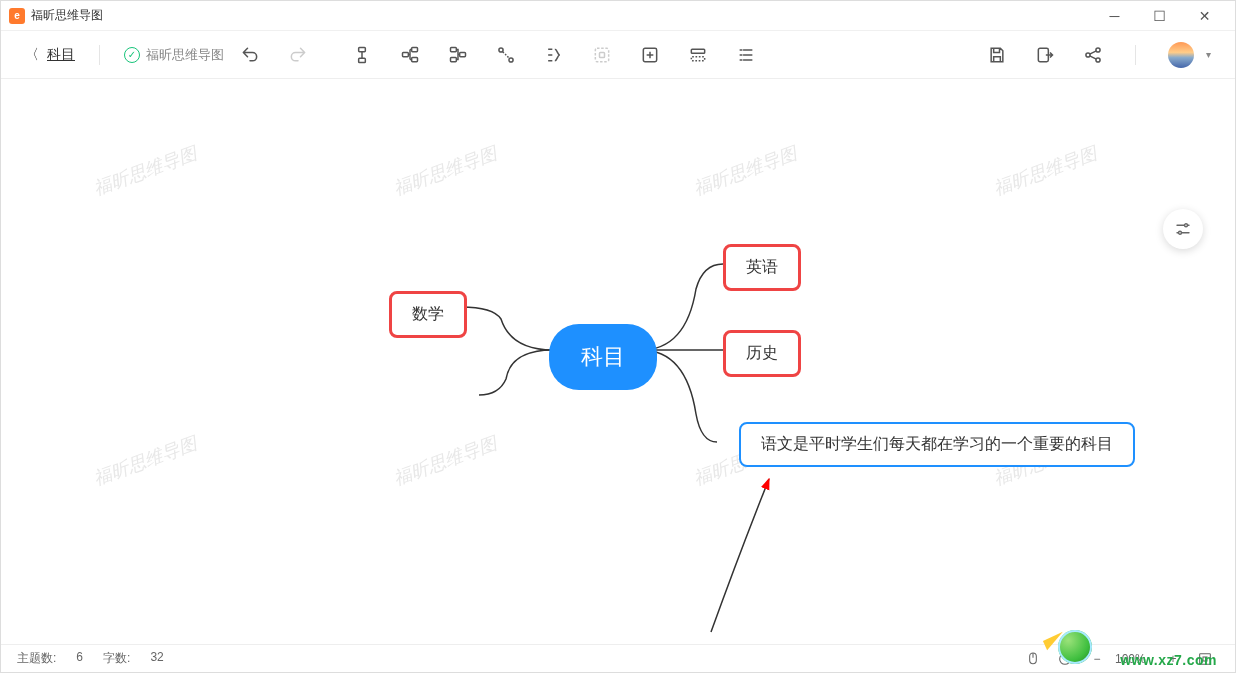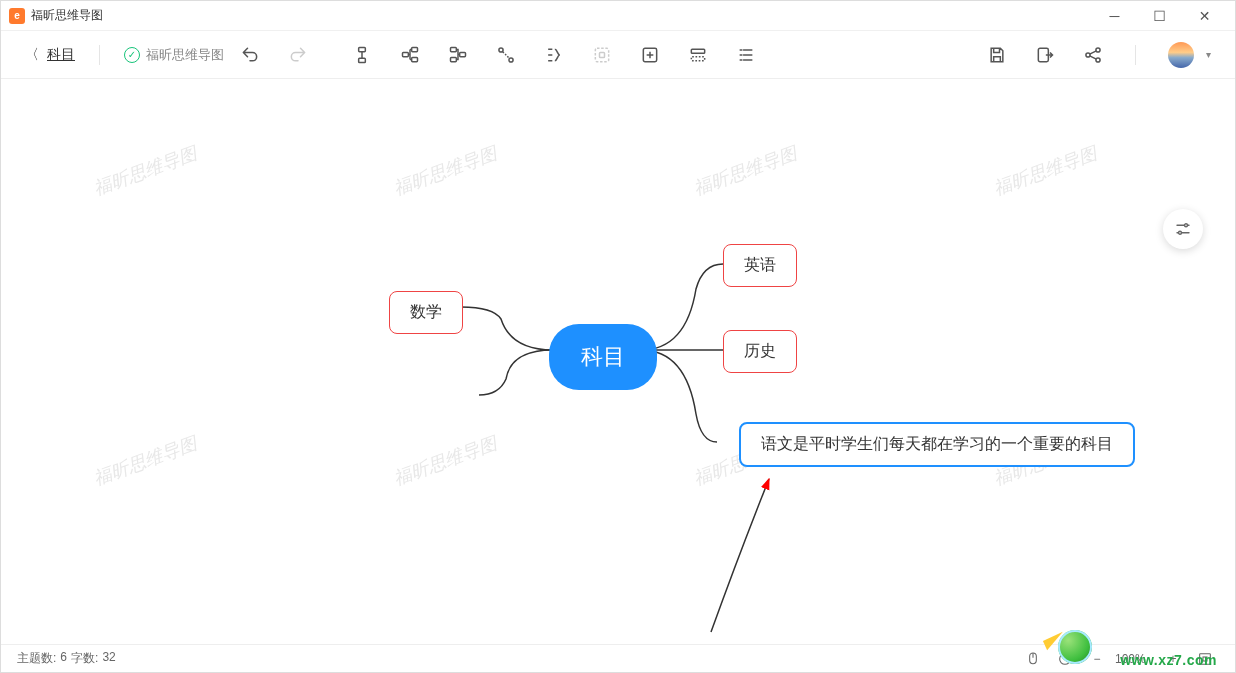--- a/index.html
+++ b/index.html
@@ -23,33 +23,33 @@
     .tool-btn { width: 36px; height: 36px; display: flex; align-items: center; justify-content: center; border-radius: 4px; cursor: pointer; color: #555; }
     .tool-btn.disabled { color: #ccc; cursor: default; }
     .spacer { flex: 1; }
     .avatar { width: 26px; height: 26px; border-radius: 50%; background: linear-gradient(to bottom, #ff9955 0%, #ffcc88 40%, #88aacc 60%, #4466aa 100%); margin-left: 8px; }
     .avatar-caret { font-size: 10px; color: #888; margin-left: 4px; }
 
     .canvas { position: relative; width: 100%; height: calc(100% - 30px - 48px - 28px); background: #fff; overflow: hidden; }
 
     .watermark { position: absolute; color: #e8e8e8; font-size: 18px; font-style: italic; transform: rotate(-20deg); pointer-events: none; user-select: none; }
 
-    .node { position: absolute; background: #fff; border: 1px solid #ef4444; border-radius: 8px; padding: 10px 20px; font-size: 16px; color: #333; display: flex; align-items: center; justify-content: center; cursor: pointer; }
+    .node { position: absolute; background: #fff; border: 3px solid #ef4444; border-radius: 8px; padding: 10px 20px; font-size: 16px; color: #333; display: flex; align-items: center; justify-content: center; cursor: pointer; }
     .node.central { background: #1e90ff; color: #fff; border: none; border-radius: 30px; font-size: 22px; padding: 18px 32px; }
     .node.selected { border: 2px solid #1e90ff; }
 
     .settings-fab { position: absolute; top: 130px; right: 32px; width: 40px; height: 40px; border-radius: 50%; background: #fff; box-shadow: 0 2px 8px rgba(0,0,0,0.15); display: flex; align-items: center; justify-content: center; cursor: pointer; color: #666; }
 
     .svg-layer { position: absolute; top: 0; left: 0; width: 100%; height: 100%; pointer-events: none; }
     .svg-layer path { stroke: #333; stroke-width: 1.5; fill: none; }
 
     .annotation-arrow { stroke: #ff0000; stroke-width: 2.5; fill: none; marker-end: url(#arrowhead); }
 
     .statusbar { position: absolute; bottom: 0; left: 0; right: 0; height: 28px; border-top: 1px solid #eee; display: flex; align-items: center; padding: 0 16px; font-size: 12px; color: #666; background: #fff; gap: 4px; }
-    .statusbar .stat-left { display: flex; gap: 4px; }
+    .statusbar .stat-left { display: flex; gap: 20px; }
     .statusbar .spacer { flex: 1; }
     .status-icon-btn { width: 28px; height: 24px; display: flex; align-items: center; justify-content: center; cursor: pointer; color: #666; }
     .zoom-val { min-width: 40px; text-align: left; }
 
     .ext-badge { position: absolute; bottom: 4px; right: 18px; display: flex; flex-direction: row; align-items: flex-end; pointer-events: none; gap: 28px; }
     .ext-badge .logo-img { width: 54px; height: 38px; position: relative; }
     .ext-badge .logo-img .globe { width: 34px; height: 34px; border-radius: 50%; background: radial-gradient(circle at 30% 30%, #9be27a, #3fbf3f 60%, #1a7a1a); position: absolute; right: 0; top: 0; box-shadow: 0 0 0 2px #a7eaff inset; }
     .ext-badge .logo-img .arrow { position: absolute; left: 6px; top: 6px; width: 0; height: 0; border-top: 10px solid #ffcc33; border-right: 22px solid transparent; transform: rotate(-25deg); }
     .ext-badge .url-text { color: #25a84a; font-family: Arial; font-size: 14px; font-weight: bold; letter-spacing: 0.5px; }
   </style>

